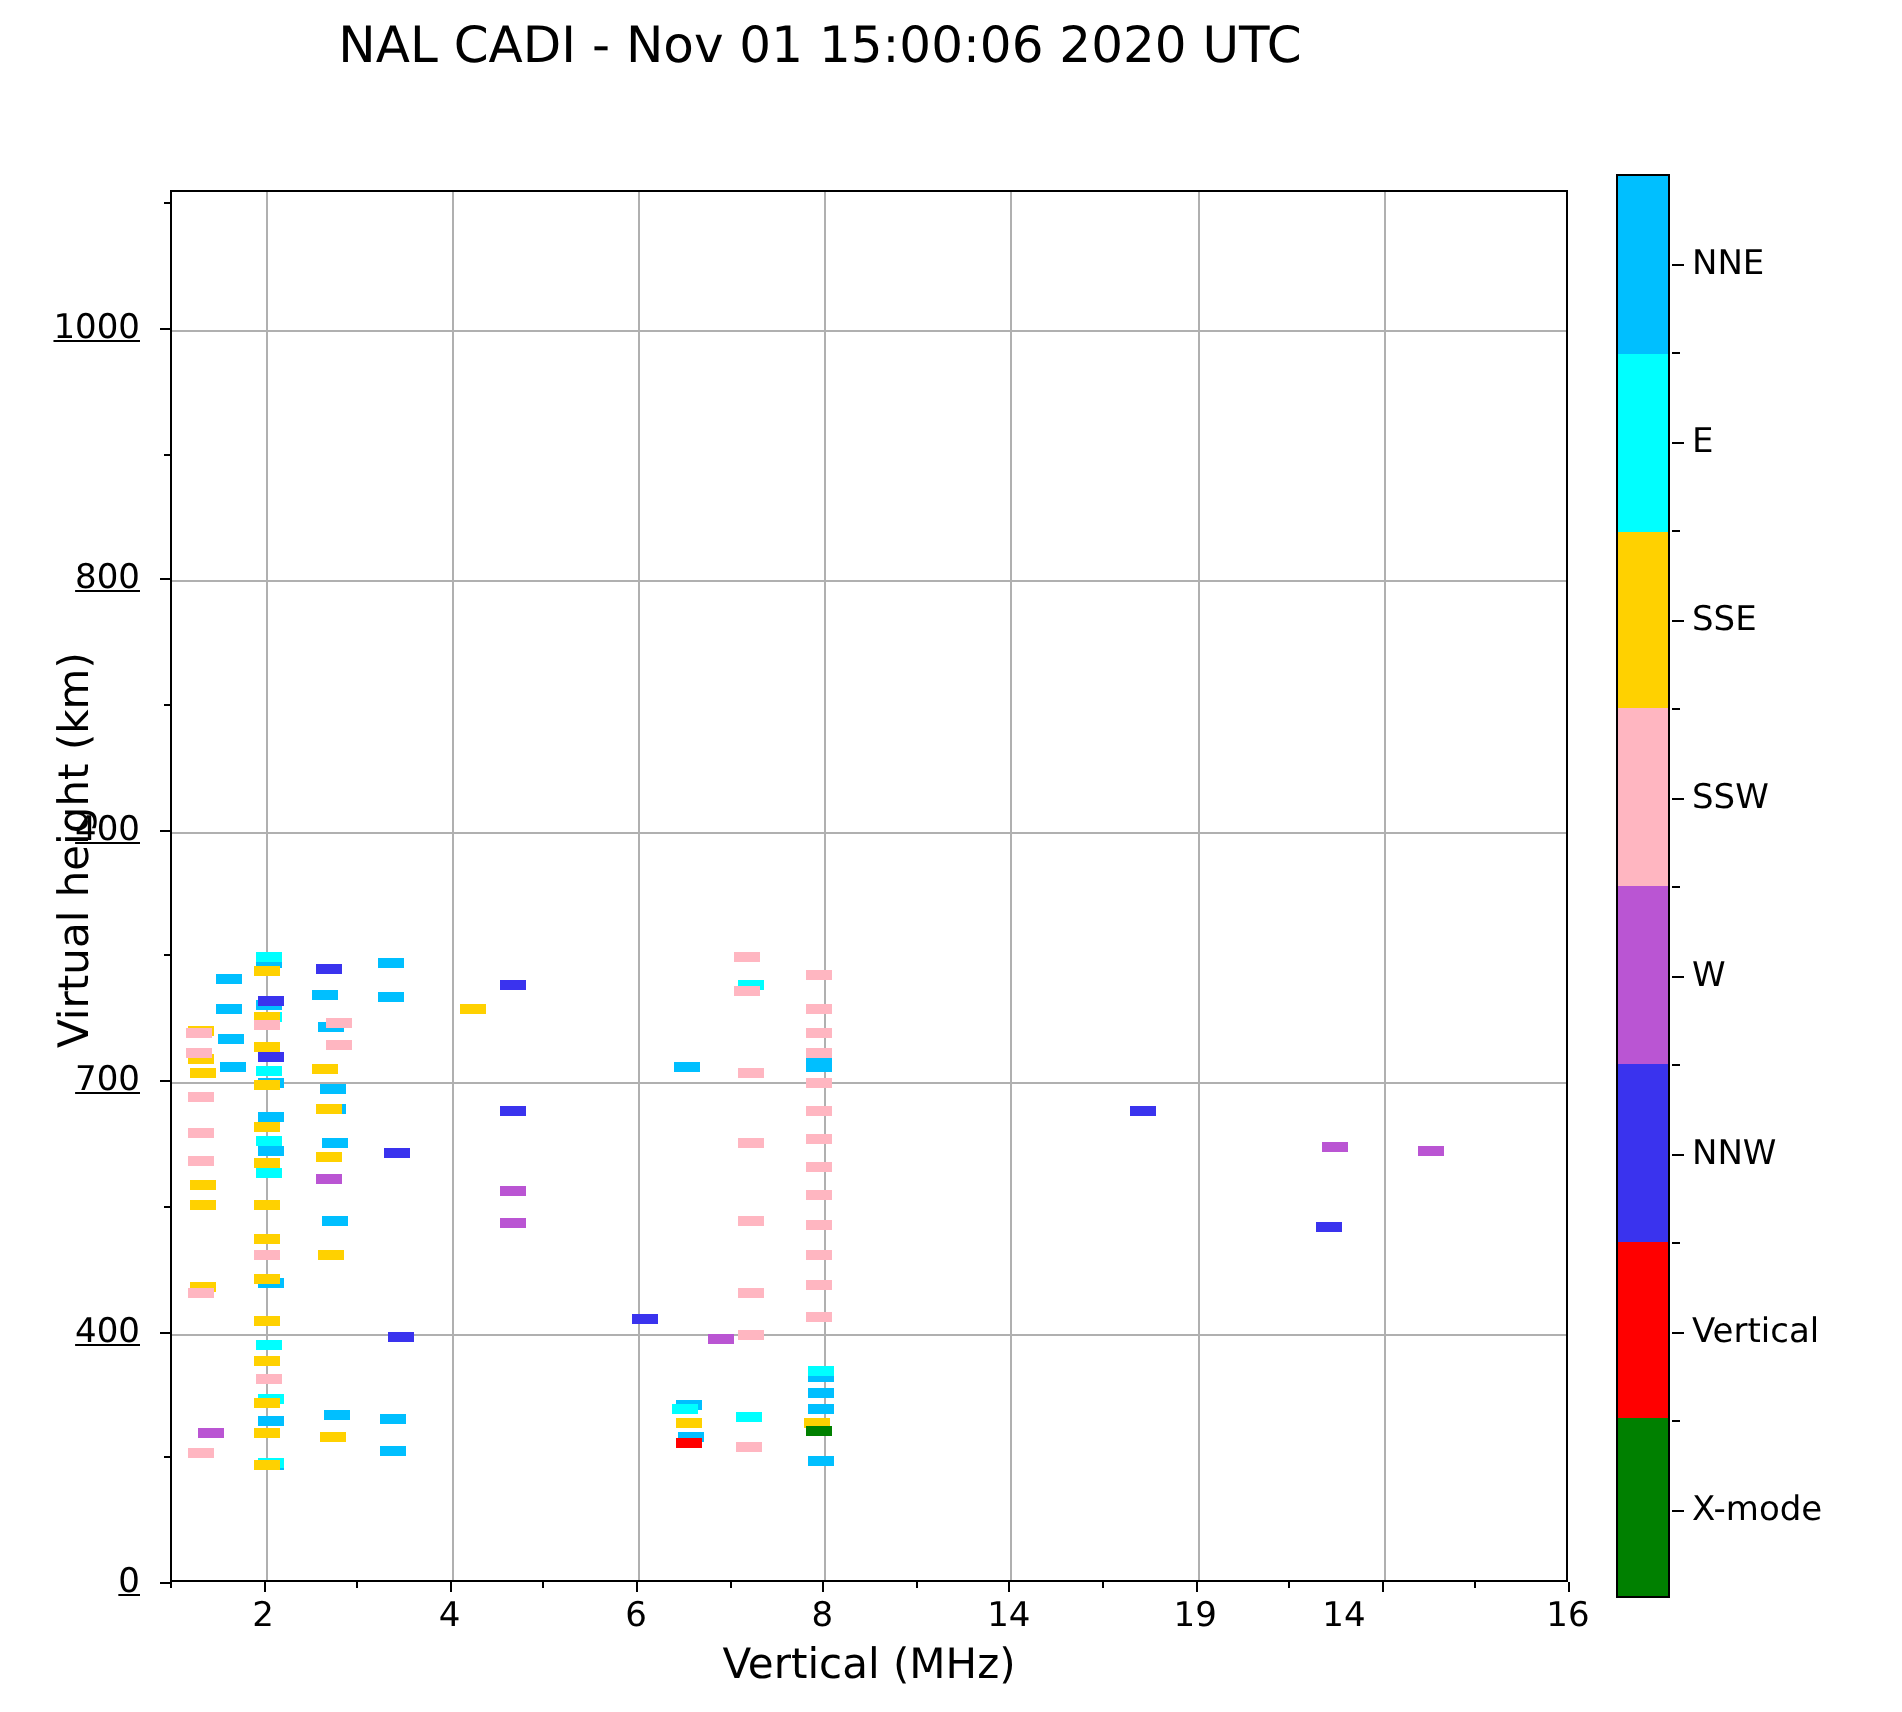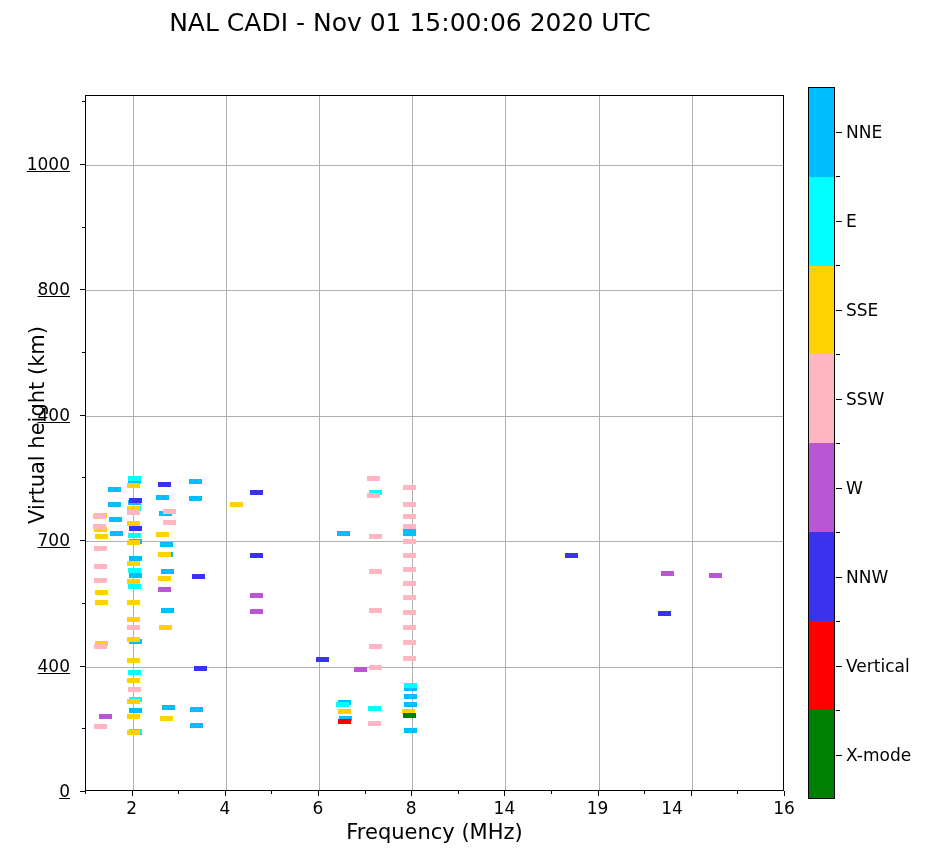--- a/index.html
+++ b/index.html
@@ -353,21 +353,21 @@
       <div class="ytick" style="top: 163.973px;"></div>
       <div class="yticklabel" style="top: 163.973px;">1000</div>
       <div class="ytick-minor" style="top: 728.297px;"></div>
       <div class="ytick-minor" style="top: 602.892px;"></div>
       <div class="ytick-minor" style="top: 477.486px;"></div>
       <div class="ytick-minor" style="top: 352.081px;"></div>
       <div class="ytick-minor" style="top: 226.676px;"></div>
       <div class="ytick-minor" style="top: 101.27px;"></div>
     </div>
 
-  <div id="xlabel">Frequency (MHz)</div>
+  <div id="xlabel">Vertical (MHz)</div>
   <div id="ylabel">Virtual height (km)</div>
 
   <div id="colorbar">
       <div class="cbband" style="height: 12.5%; background: rgb(0, 191, 255);"></div>
       <div class="cbband" style="height: 12.5%; background: rgb(0, 255, 255);"></div>
       <div class="cbband" style="height: 12.5%; background: rgb(255, 209, 0);"></div>
       <div class="cbband" style="height: 12.5%; background: rgb(255, 182, 193);"></div>
       <div class="cbband" style="height: 12.5%; background: rgb(186, 85, 211);"></div>
       <div class="cbband" style="height: 12.5%; background: rgb(58, 51, 238);"></div>
       <div class="cbband" style="height: 12.5%; background: rgb(255, 0, 0);"></div>

